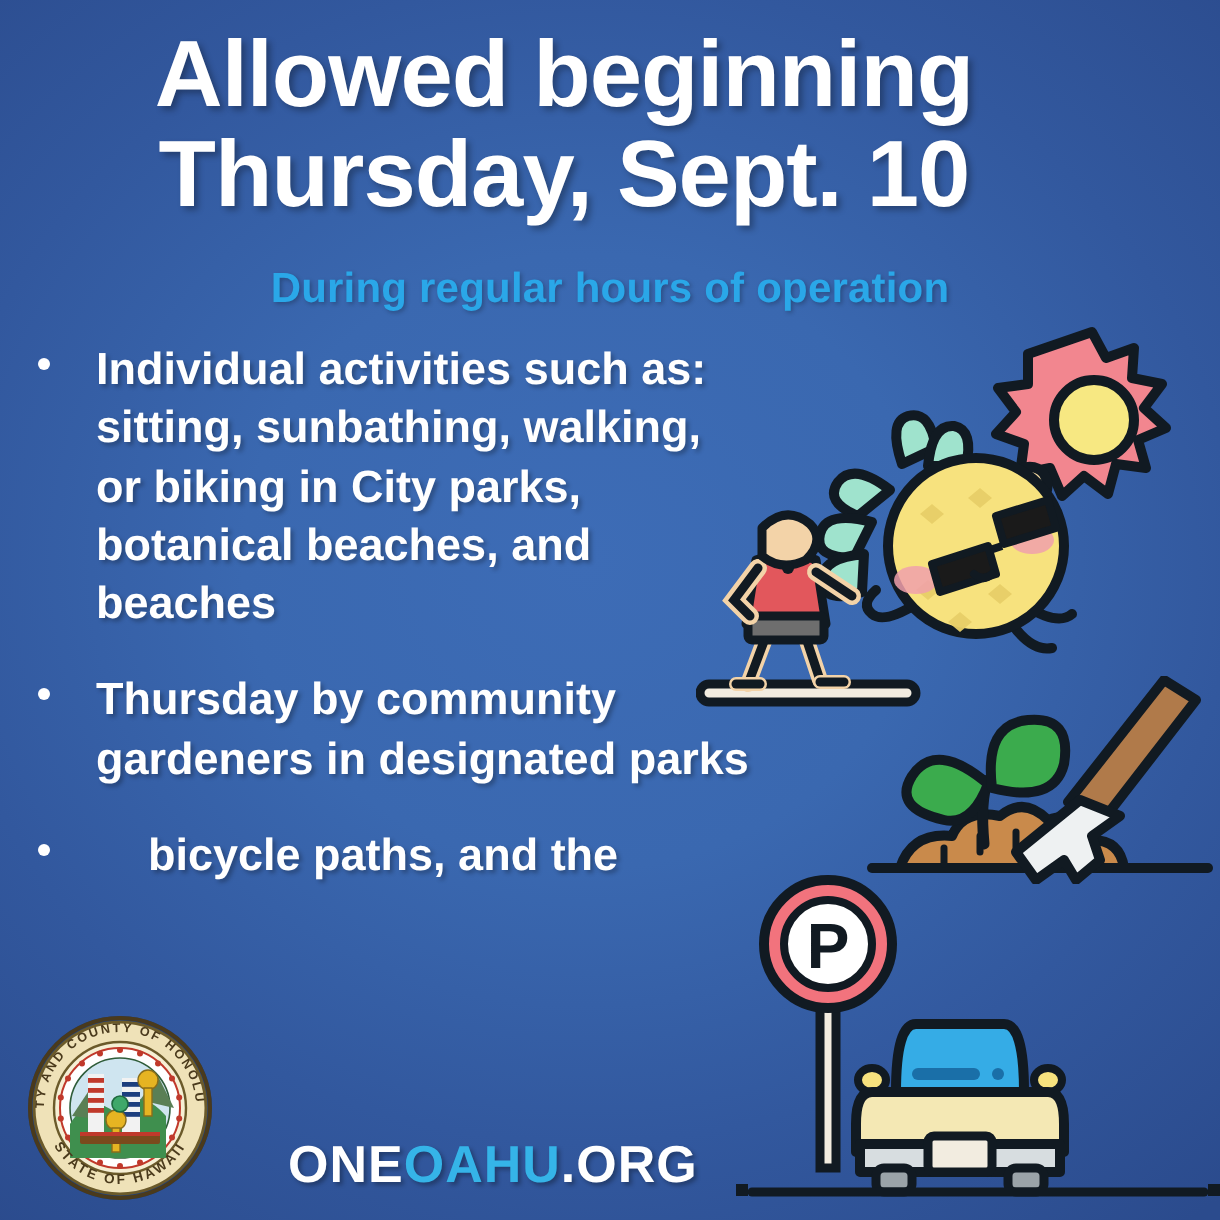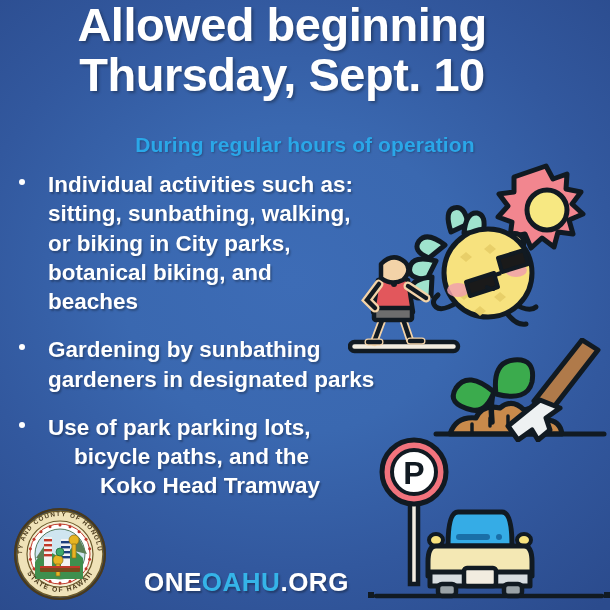--- a/index.html
+++ b/index.html
@@ -11,21 +11,21 @@
   }
   #poster {
     position:absolute; left:0; top:0; width:610px; height:610px;
     background:
       radial-gradient(ellipse 78% 70% at 48% 46%, #3d6cb6 0%, #3a68b0 36%, #32589e 68%, #2b4b8d 100%);
     overflow:hidden;
   }
 
   
   .headline {
-    position:absolute; left:0; top:0; width:564px;
+    position:absolute; left:0; top:12px; width:564px;
     text-align:center;
     color:#ffffff;
     font-weight:bold;
     font-size:47px;
     line-height:1.07;
     letter-spacing:-0.5px;
     text-shadow:2px 2px 3px rgba(0,0,0,0.30);
     white-space:nowrap;
   }
   .headline .l2 { display:block; }
@@ -92,39 +92,37 @@
   <div class="subtitle">During regular hours of operation</div>
 
   <div class="bullets">
 
     <div class="bullet">
       <span class="dot"></span>
       <div class="btext">
         <span>Individual activities such as:</span>
         <span>sitting, sunbathing, walking,</span>
         <span>or biking in City parks,</span>
-        <span>botanical biking, and</span>
+        <span>botanical beaches, and</span>
         <span>beaches</span>
       </div>
     </div>
 
     <div class="bullet" style="margin-top:4px;">
       <span class="dot"></span>
       <div class="btext">
-        <span>Gardening by sunbathing</span>
+        <span>Thursday by community</span>
         <span>gardeners in designated parks</span>
       </div>
     </div>
 
     <div class="bullet" style="margin-top:6px;">
       <span class="dot"></span>
       <div class="btext">
-        <span>Use of park parking lots,</span>
         <span class="ind1">bicycle paths, and the</span>
-        <span class="ind2">Koko Head Tramway</span>
       </div>
     </div>
 
   </div>
 
   <svg class="art" id="art-sunbathing" viewBox="0 0 262 198">
     <g>
       <path d="M198 6 l7 13 14 -5 -1 15 15 3 -9 12 11 10 -14 6 4 14 -15 -2 -4 15 -12 -9 -11 10 -6 -14 -15 3 2 -15 -14 -5 10 -11 -9 -12 15 -2 0 -15z" fill="#f2868f" stroke="#111a22" stroke-width="5" stroke-linejoin="round"></path>
       <circle cx="199" cy="50" r="20" fill="#f7e882" stroke="#111a22" stroke-width="5"></circle>
     </g>

